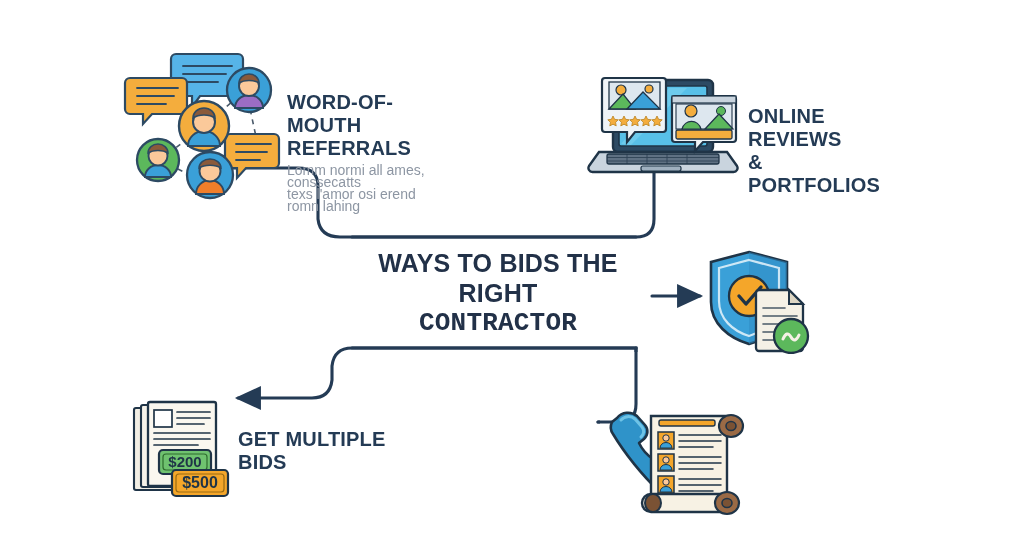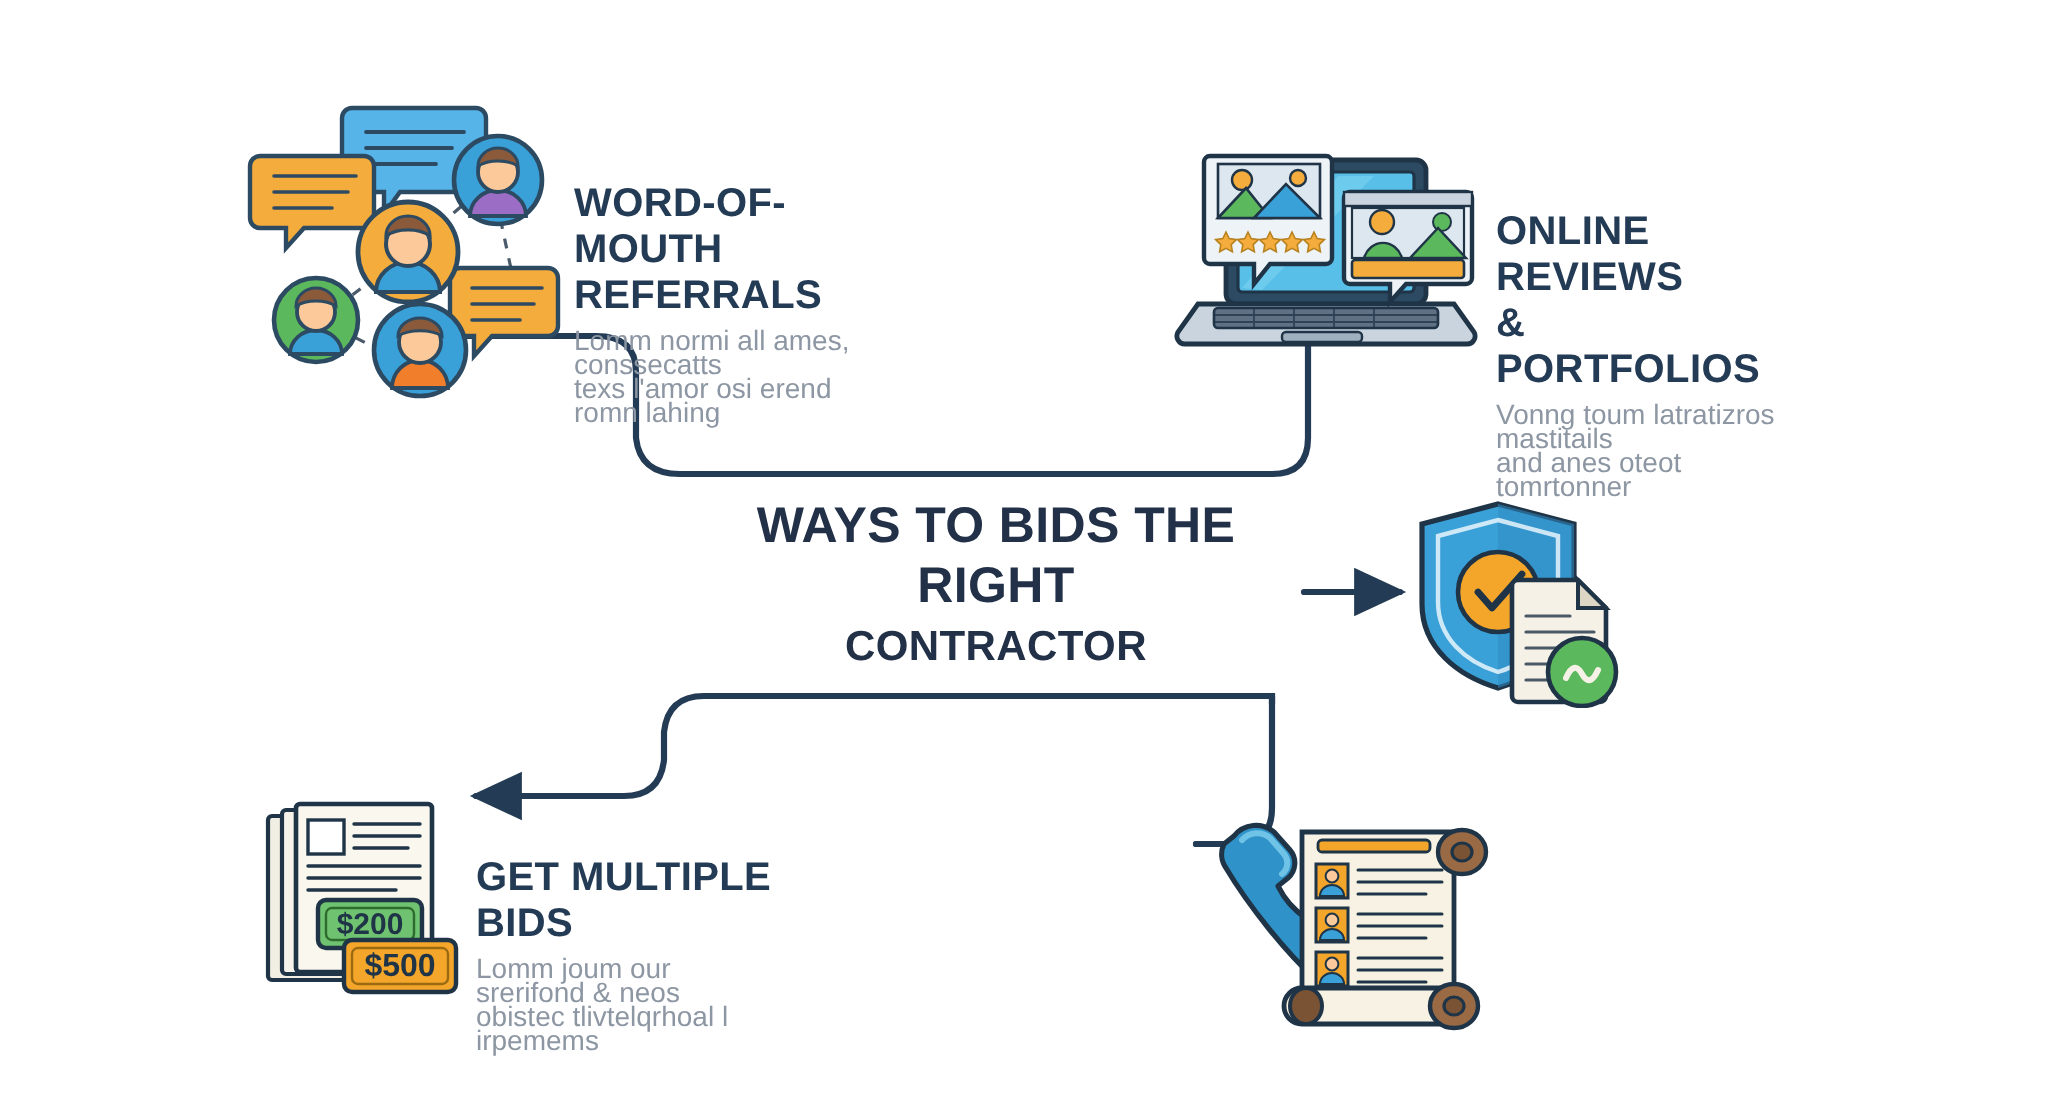--- a/index.html
+++ b/index.html
@@ -49,22 +49,23 @@
   }
   #center-title .line1 {
     font-size: 25px; font-weight: 600; line-height: 30px;
     letter-spacing: 0.2px;
   }
   #center-title .line2 {
     font-size: 26px; font-weight: bold; line-height: 31px;
     letter-spacing: 0.2px;
   }
   #center-title .line3 {
-    font-size: 21px; font-weight: bold; line-height: 31px;
+    font-size: 26px; font-weight: bold; line-height: 31px;
     letter-spacing: 0.2px;
+    font-family: Liberation Mono, monospace;
   }
 
   .icon-wrap { position: absolute; }
 </style>
 </head>
 <body>
 
 <div id="canvas">
 
   <svg id="connectors" viewBox="0 0 1024 559">
@@ -216,22 +217,20 @@
         <circle cx="108" cy="45" r="6" fill="#f4ad3d" stroke="#1f3447" stroke-width="1.2"></circle>
         <path d="M99,63 a10,11 0 0 1 19,0 z" fill="#5cb85c" stroke="#1f3447" stroke-width="1.2"></path>
         <rect x="93" y="64" width="56" height="9" rx="1.5" fill="#f4ad3d" stroke="#1f3447" stroke-width="1.3"></rect>
       </g>
     </svg>
   </div>
 
   <div class="textblock" style="left:748px; top:105px; width:150px;">
     <div class="heading">ONLINE REVIEWS
 &amp; PORTFOLIOS</div>
-    <div class="subtext">Vonng toum latratizros mastitails
-and anes oteot tomrtonner</div>
   </div>
 
   <div class="icon-wrap" style="left:703px; top:246px; width:110px; height:108px;">
     <svg viewBox="0 0 110 108" width="110" height="108">
 
       <path d="M46,6 L84,16 V56 C84,78 66,92 46,98 C26,92 8,78 8,56 V16 Z" fill="#3aa0d8" stroke="#1f3447" stroke-width="2.6"></path>
       <path d="M46,6 L84,16 V56 C84,78 66,92 46,98 Z" fill="#2f8cc4" opacity="0.55"></path>
       <path d="M46,14 L76,22 V55 C76,73 62,85 46,90 C30,85 16,73 16,55 V22 Z" fill="none" stroke="#e8f4fb" stroke-width="2.2" opacity="0.85"></path>
 
       <circle cx="46" cy="50" r="20" fill="#f4a62a" stroke="#1f3447" stroke-width="2.3"></circle>
@@ -280,22 +279,20 @@
         <rect x="44" y="72" width="56" height="26" rx="4" fill="#f4a62a" stroke="#1f3447" stroke-width="2.2"></rect>
         <rect x="48" y="76" width="48" height="18" rx="3" fill="none" stroke="#9a6a12" stroke-width="1.2"></rect>
         <text x="72" y="90" text-anchor="middle" font-family="Liberation Sans, sans-serif" font-size="16" font-weight="bold" fill="#1f3447">$500</text>
       </g>
     </svg>
   </div>
 
   <div class="textblock" style="left:238px; top:428px; width:150px;">
     <div class="heading">GET MULTIPLE
 BIDS</div>
-    <div class="subtext">Lomm joum our srerifond &amp; neos
-obistec tlivtelqrhoal l irpemems</div>
   </div>
 
   <div class="icon-wrap" style="left:605px; top:404px; width:140px; height:112px;">
     <svg viewBox="0 0 140 112" width="140" height="112">
 
       <g>
         <path d="M12,14 a14,14 0 0 1 20,-2 l8,9 a10,10 0 0 1 -1,14 l-5,4 a40,40 0 0 0 14,16 l5,-4 a10,10 0 0 1 14,1 l8,9 a14,14 0 0 1 -2,20 l-6,5 a12,12 0 0 1 -15,-1 C38,72 20,50 8,30 a12,12 0 0 1 -1,-12 z" fill="#2f93c9" stroke="#1f3447" stroke-width="2.6" stroke-linejoin="round"></path>
         <path d="M16,16 a10,10 0 0 1 14,-1 l7,8 a7,7 0 0 1 -1,10" fill="none" stroke="#7fd0ee" stroke-width="3" stroke-linecap="round" opacity="0.8"></path>
       </g>
 

